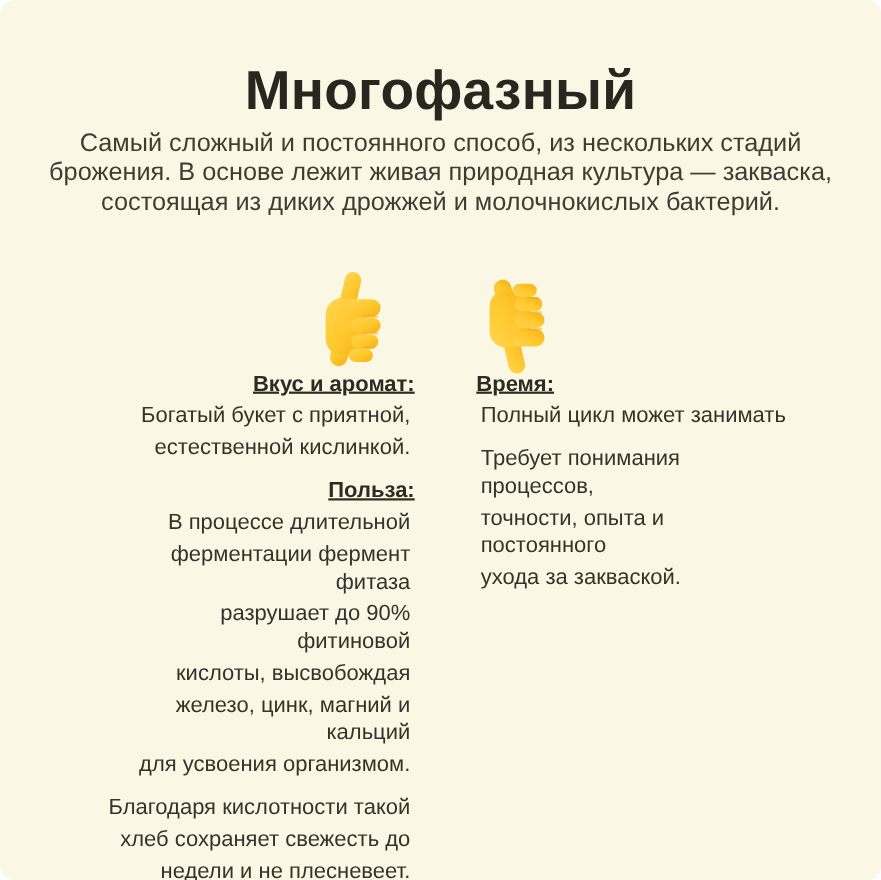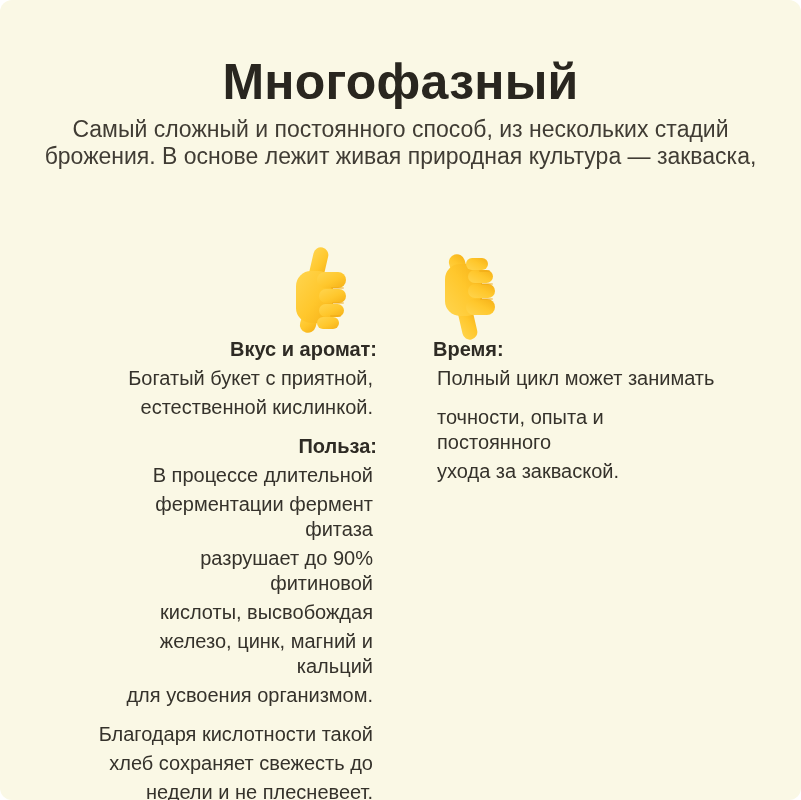--- a/index.html
+++ b/index.html
@@ -42,34 +42,35 @@
     padding: 0 78px 0 92px;
     box-sizing: border-box;
   }
   .col { font-size: 20px; line-height: 25px; }
   .col-pros { width: 285px; text-align: right; }
   .col-gap  { width: 56px; flex: none; }
   .col-cons { width: 290px; text-align: left; }
   .block { margin: 0 0 14px 0; }
   .block h3 {
     margin: 0; font-size: 20px; line-height: 25px;
-    font-weight: 700; color: #2E2B24;
+    font-weight: 700; color: #2E2B24; text-decoration: underline;
   }
   .block .line { margin: 4px; }
 </style>
 </head>
 <body>
 
 <div class="card">
 
   <h1 class="title">Многофазный</h1>
 
   <div class="subtitle">
     <div class="line">Самый сложный и постоянного способ, из нескольких стадий</div>
     <div class="line">брожения. В основе лежит живая природная культура — закваска,</div>
+    <div class="line">состоящая из диких дрожжей и молочнокислых бактерий.</div>
   </div>
 
   <span class="thumb thumb-up">
     <svg width="60" height="88" viewBox="0 0 60 88" xmlns="http://www.w3.org/2000/svg">
       <defs>
         <linearGradient id="gu" x1="0" y1="0" x2="1" y2="1">
           <stop offset="0" stop-color="#FFD54F"></stop>
           <stop offset="0.55" stop-color="#FFC72C"></stop>
           <stop offset="1" stop-color="#F5AF15"></stop>
         </linearGradient>
@@ -146,19 +147,20 @@
     </div>
 
     <div class="col-gap"></div>
 
     <div class="col col-cons">
       <section class="block">
         <h3>Время:</h3>
         <div class="line">Полный цикл может занимать</div>
       </section>
       <section class="block">
+        <div class="line">Требует понимания процессов,</div>
         <div class="line">точности, опыта и постоянного</div>
         <div class="line">ухода за закваской.</div>
       </section>
     </div>
 
   </div>
 </div>
 
 </body></html>

